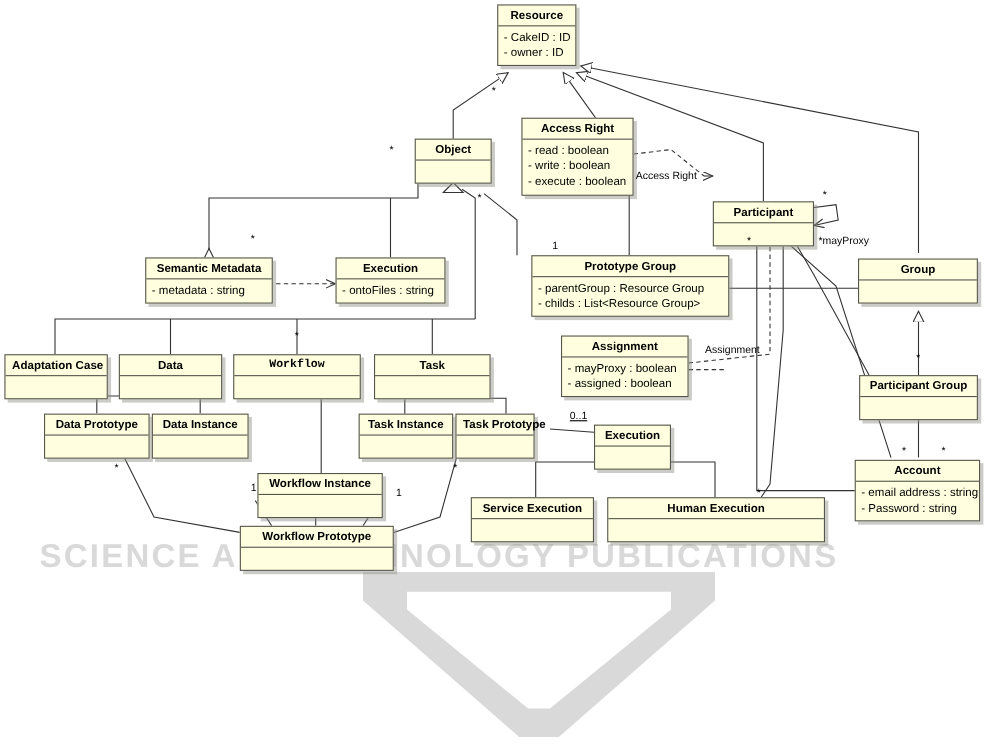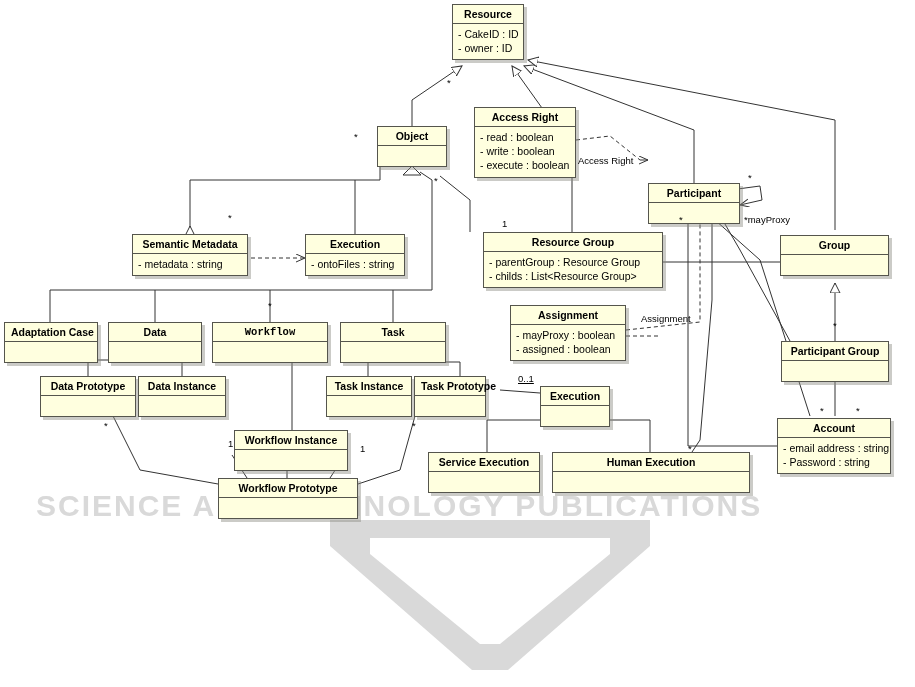--- a/index.html
+++ b/index.html
@@ -198,21 +198,21 @@
 
   <div class="uml" style="left:305px; top:234px; width:100px;">
     <div class="title">Execution</div>
     <div class="sep"></div>
     <div class="attrs">
       <div>- ontoFiles : string</div>
     </div>
   </div>
 
   <div class="uml" style="left:483px; top:232px; width:180px;">
-    <div class="title">Resource Group</div>
+    <div class="title">Prototype Group</div>
     <div class="sep"></div>
     <div class="attrs">
       <div>- parentGroup : Resource Group</div>
       <div>- childs : List&lt;Resource Group&gt;</div>
     </div>
   </div>
 
   <div class="uml" style="left:510px; top:305px; width:116px;">
     <div class="title">Assignment</div>
     <div class="sep"></div>

